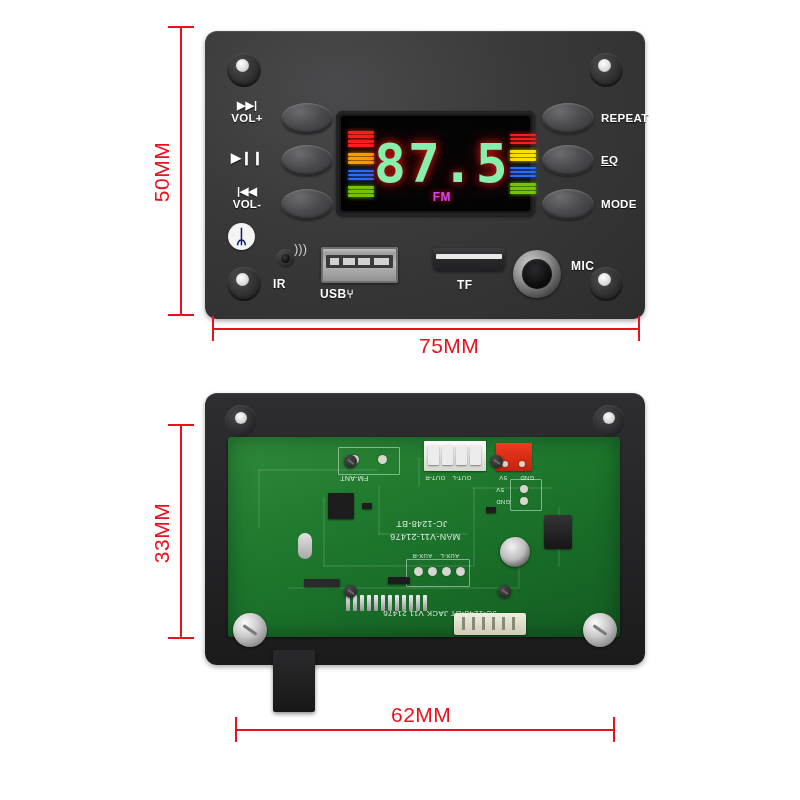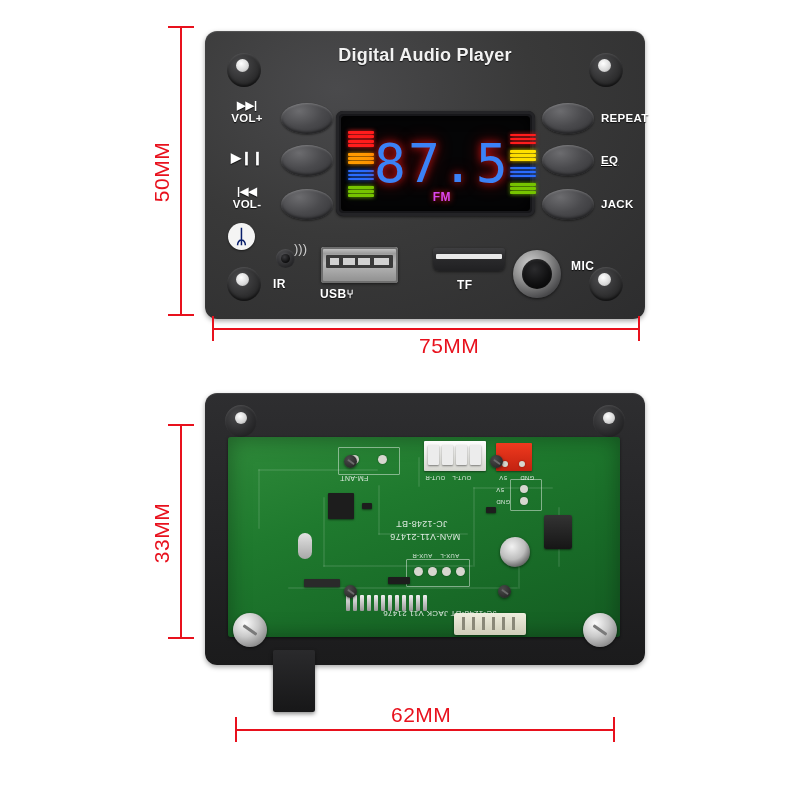--- a/index.html
+++ b/index.html
@@ -68,21 +68,21 @@
   .eq-y i{background:#ffe000;box-shadow:0 0 4px #ffe000;}
   .eq-b i{background:#2a6dff;box-shadow:0 0 4px #2a6dff;}
   .eq-g i{background:#76c400;box-shadow:0 0 4px #76c400;}
   .eq-group.tall i{height:3px;}
 
   .readout{
     position:relative;display:flex;align-items:center;justify-content:center;
     flex:1;height:100%;
   }
   .freq{
-    color:#3b82f6;font-size:53px;font-weight:normal;letter-spacing:2px;
+    color:#86efac;font-size:53px;font-weight:bold;letter-spacing:2px;
     font-family:"DejaVu Sans Mono", monospace;
     text-shadow:0 0 8px rgba(255,25,25,.85), 0 0 18px rgba(255,0,0,.45);
     line-height:1;
   }
   .fm-tag{
     position:absolute;bottom:7px;left:50%;transform:translateX(-50%);
     color:#d946ef;font-size:12px;font-weight:bold;letter-spacing:.5px;
     text-shadow:0 0 6px rgba(255,25,25,.9);
   }
 
@@ -232,21 +232,20 @@
     box-shadow:0 2px 4px rgba(0,0,0,.45);
   }
 </style>
 </head>
 <body>
 
 <div class="stage">
 
   <div class="front-panel">
 
-    <div class="panel-title">Digital Audio Player</div>
 
     <div class="mount-hole" style="left:22px;top:22px;"></div>
     <div class="mount-hole" style="right:22px;top:22px;"></div>
     <div class="mount-hole" style="left:22px;bottom:18px;"></div>
     <div class="mount-hole" style="right:22px;bottom:18px;"></div>
 
     <div class="screen-bezel">
       <div class="screen-inner">
 
         <div class="eq-col">
@@ -321,21 +320,21 @@
       <span>VOL-</span>
     </div>
 
     <div class="btn-oval" style="left:337px;top:72px;"></div>
     <div class="btn-label" style="left:396px;top:81px;">REPEAT</div>
 
     <div class="btn-oval" style="left:337px;top:114px;"></div>
     <div class="btn-label" style="left:396px;top:123px;text-decoration:underline;">EQ</div>
 
     <div class="btn-oval" style="left:337px;top:158px;"></div>
-    <div class="btn-label" style="left:396px;top:167px;">JACK</div>
+    <div class="btn-label" style="left:396px;top:167px;">MODE</div>
 
     <div class="bt-badge" style="left:23px;top:192px;">
       <span>ᛦ</span>
     </div>
 
     <div class="ir-eye" style="left:71px;top:218px;"></div>
     <div class="ir-wave" style="left:89px;top:211px;">)))</div>
     <div class="port-label" style="left:68px;top:246px;">IR</div>
 
     <div class="usb-port" style="left:116px;top:216px;"></div>

